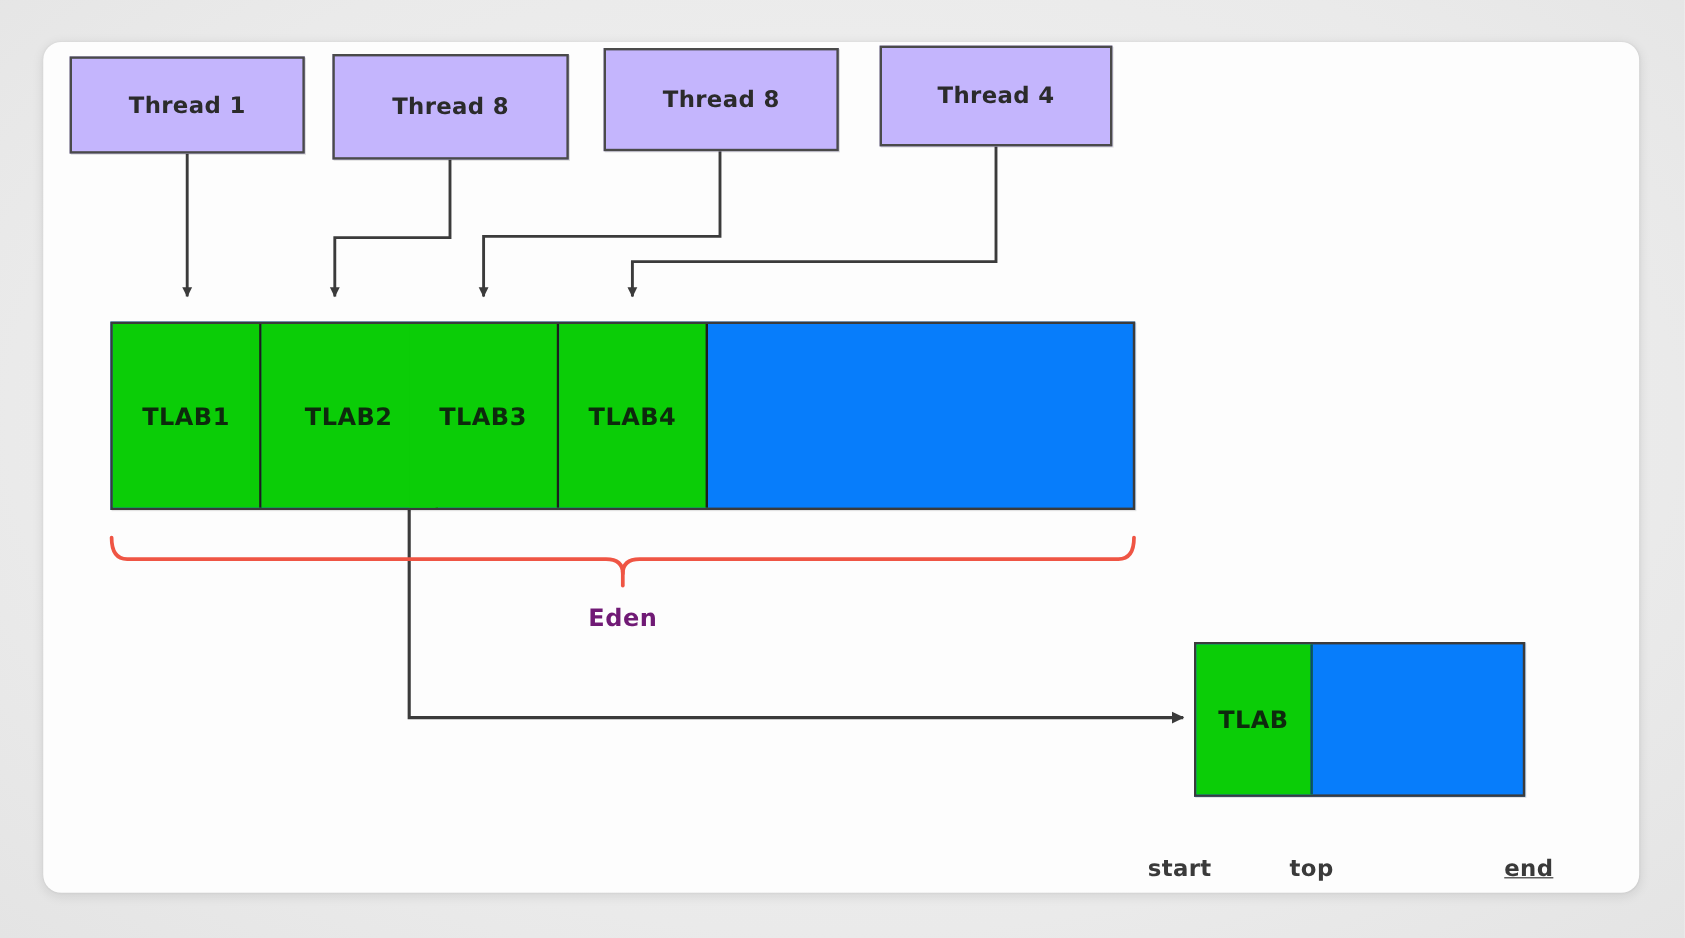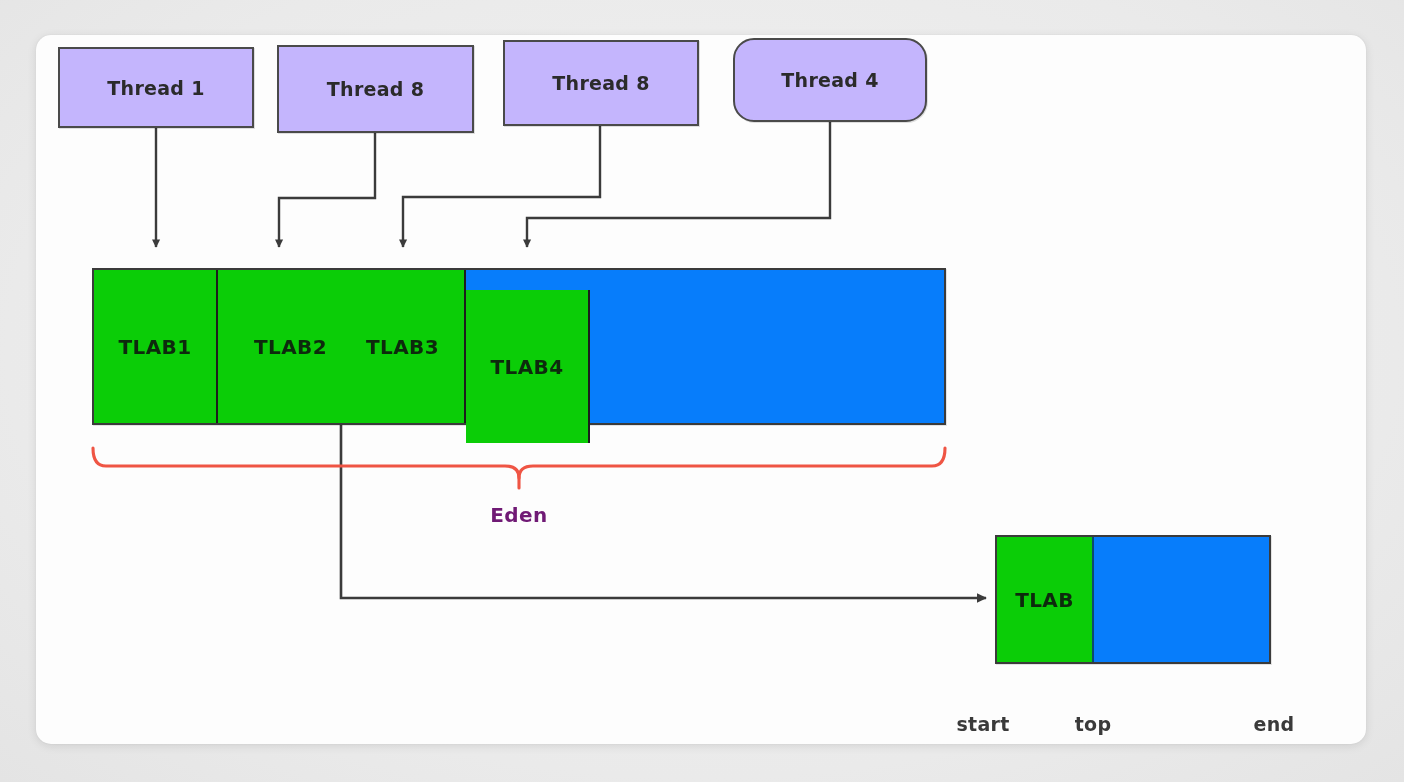--- a/index.html
+++ b/index.html
@@ -190,44 +190,44 @@
   </div>
 
   <div class="thread-box" style="left:277px; top:45px; width:197px; height:88px;">
     <span>Thread 8</span>
   </div>
 
   <div class="thread-box" style="left:503px; top:40px; width:196px; height:86px;">
     <span>Thread 8</span>
   </div>
 
-  <div class="thread-box" style="left:733px; top:38px; width:194px; height:84px;border-radius:21px;">
+  <div class="thread-box" style="left:733px; top:38px; width:194px; height:84px;">
     <span>Thread 4</span>
   </div>
 
   <div id="eden-bar">
     <div class="tlab-cell" style="left:0px; width:124px;">
       <span>TLAB1</span>
     </div>
     <div class="tlab-cell" style="left:124px; width:147px;">
       <span>TLAB2</span>
     </div>
     <div class="tlab-cell" style="left:247px; width:125px;align-items:center;">
       <span>TLAB3</span>
     </div>
-    <div class="tlab-cell" style="left:372px; width:124px;margin-top:20px;">
+    <div class="tlab-cell" style="left:372px; width:124px;">
       <span>TLAB4</span>
     </div>
   </div>
 
   <div id="eden-label">Eden</div>
 
   <div id="tlab-detail">
     <div id="tlab-detail-green">
       <span>TLAB</span>
     </div>
   </div>
 
   <div class="marker-label" style="left:983px; top:698px;">start</div>
   <div class="marker-label" style="left:1093px; top:698px;">top</div>
-  <div class="marker-label" style="left:1274px; top:698px;">end</div>
+  <div class="marker-label" style="left:1274px; top:698px;text-decoration:underline;">end</div>
 
 </div>
 
 </body></html>

